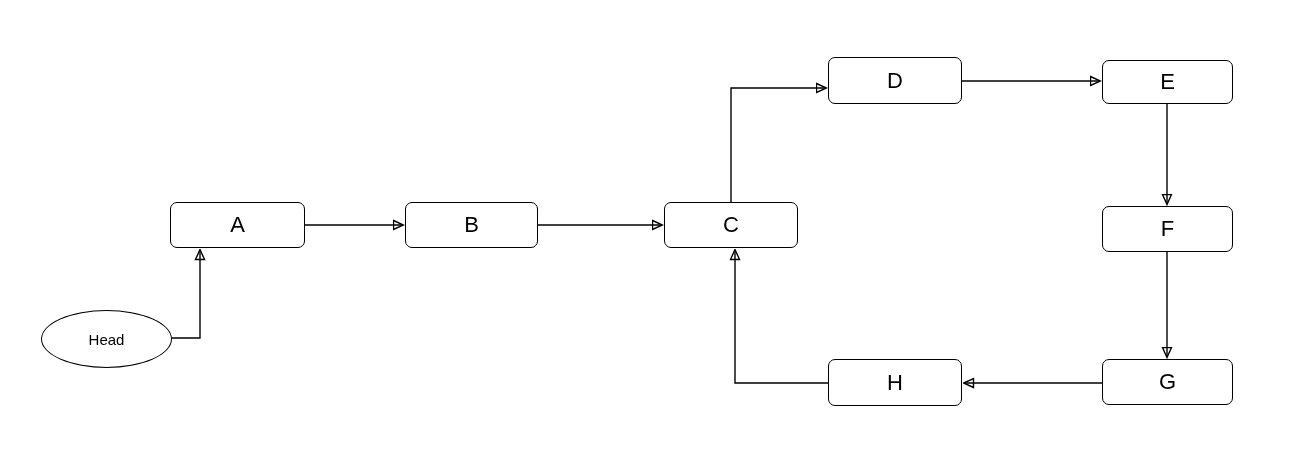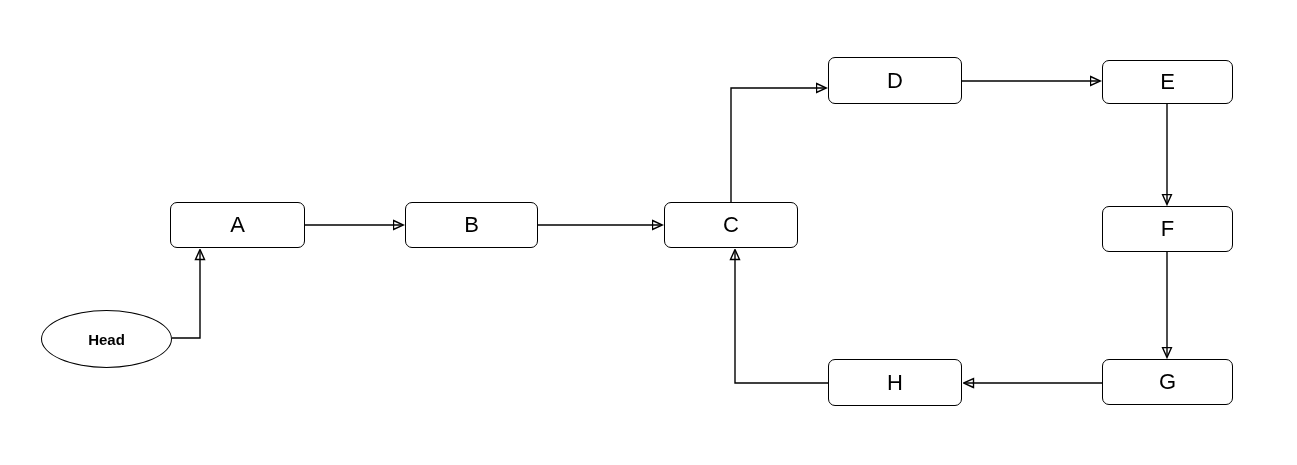--- a/index.html
+++ b/index.html
@@ -43,21 +43,20 @@
     border-radius: 50%;
   }
   .node .label {
     color: #000000;
     font-size: 22px;
     line-height: 1;
     white-space: nowrap;
   }
   .node.ellipse .label {
     font-size: 15px;
-    font-weight: bold;
   }
 </style>
 </head>
 <body>
 
 <div class="canvas">
 
   <svg class="edges" viewBox="0 0 1297 465" xmlns="http://www.w3.org/2000/svg">
     <defs>
       <marker id="arrow" viewBox="0 0 12 12" refX="10.5" refY="6" markerWidth="12" markerHeight="12" markerUnits="userSpaceOnUse" orient="auto">

